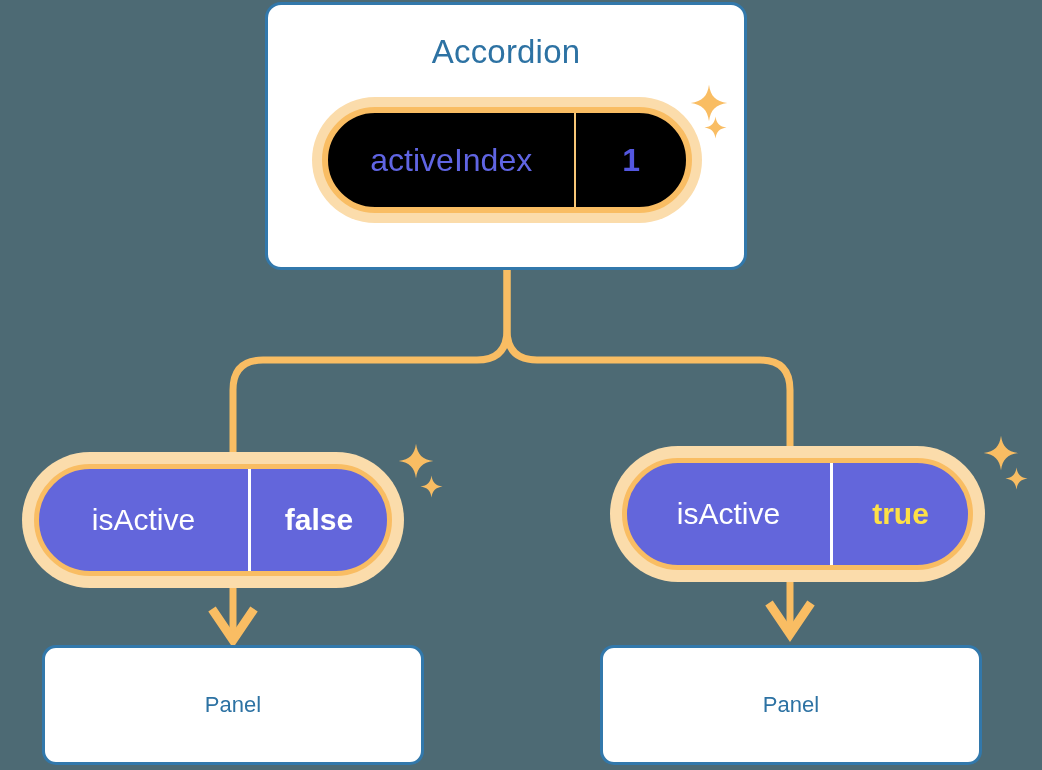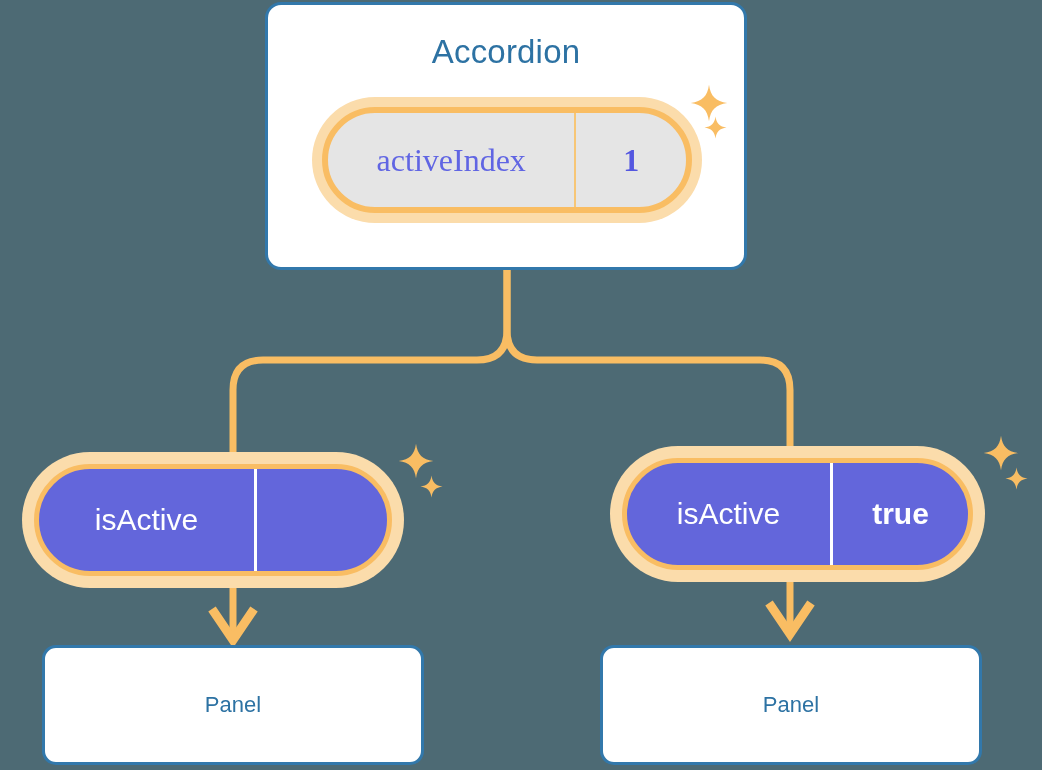--- a/index.html
+++ b/index.html
@@ -168,60 +168,61 @@
 
     <path d="M 790 572 L 790 626" fill="none" stroke="#f9bd63" stroke-width="7" stroke-linecap="butt"></path>
     <path d="M 769 603 L 790 634 L 811 603" fill="none" stroke="#f9bd63" stroke-width="9" stroke-linecap="butt" stroke-linejoin="miter"></path>
   </svg>
 
   <div class="card card-accordion">
     <div class="card-title">Accordion</div>
   </div>
 
   <div class="pill-halo pill-active-index"></div>
-  <div class="pill-inner pill-active-index pill-white-inner" style="background:#e5e5e5;border:6px solid #f9bd63;font-family:Liberation Serif, serif;">
+  <div class="pill-inner pill-active-index pill-white-inner" style="background:#000000;border:6px solid #f9bd63;">
     <div class="pill-cell pill-key" style="color:#6065e3;font-size:32px;font-weight:400;border-right:2px solid #f7c676;">activeIndex</div>
     <div class="pill-cell pill-val" style="color:#5457e0;font-size:32px;font-weight:700;">1</div>
   </div>
 
   <div class="sparkle spark-top-big">
     <svg width="38" height="38" viewBox="0 0 100 100">
       <path d="M50 2 C54 32 68 46 98 50 C68 54 54 68 50 98 C46 68 32 54 2 50 C32 46 46 32 50 2 Z" fill="#f9bd63"></path>
     </svg>
   </div>
   <div class="sparkle spark-top-small">
     <svg width="23" height="23" viewBox="0 0 100 100">
       <path d="M50 2 C54 32 68 46 98 50 C68 54 54 68 50 98 C46 68 32 54 2 50 C32 46 46 32 50 2 Z" fill="#f9bd63"></path>
     </svg>
   </div>
 
   <div class="pill-halo pill-left"></div>
   <div class="pill-inner pill-left" style="background:#6366db;border:5px solid #f9bd63;">
     <div class="pill-cell pill-key" style="color:#ffffff;font-size:30px;font-weight:400;border-right:3px solid #ffffff;">isActive</div>
+    <div class="pill-cell pill-val" style="color:#ffffff;font-size:30px;font-weight:700;">false</div>
   </div>
 
   <div class="sparkle spark-left-big">
     <svg width="36" height="36" viewBox="0 0 100 100">
       <path d="M50 2 C54 32 68 46 98 50 C68 54 54 68 50 98 C46 68 32 54 2 50 C32 46 46 32 50 2 Z" fill="#f9bd63"></path>
     </svg>
   </div>
   <div class="sparkle spark-left-small">
     <svg width="23" height="23" viewBox="0 0 100 100">
       <path d="M50 2 C54 32 68 46 98 50 C68 54 54 68 50 98 C46 68 32 54 2 50 C32 46 46 32 50 2 Z" fill="#f9bd63"></path>
     </svg>
   </div>
 
   <div class="card card-panel left">
     <div class="panel-label">Panel</div>
   </div>
 
   <div class="pill-halo pill-right"></div>
   <div class="pill-inner pill-right" style="background:#6366db;border:5px solid #f9bd63;">
     <div class="pill-cell pill-key" style="color:#ffffff;font-size:30px;font-weight:400;border-right:3px solid #ffffff;">isActive</div>
-    <div class="pill-cell pill-val" style="color:#ffffff;font-size:30px;font-weight:700;text-align:center;">true</div>
+    <div class="pill-cell pill-val" style="color:#fde047;font-size:30px;font-weight:700;text-align:center;">true</div>
   </div>
 
   <div class="sparkle spark-right-big">
     <svg width="36" height="36" viewBox="0 0 100 100">
       <path d="M50 2 C54 32 68 46 98 50 C68 54 54 68 50 98 C46 68 32 54 2 50 C32 46 46 32 50 2 Z" fill="#f9bd63"></path>
     </svg>
   </div>
   <div class="sparkle spark-right-small">
     <svg width="23" height="23" viewBox="0 0 100 100">
       <path d="M50 2 C54 32 68 46 98 50 C68 54 54 68 50 98 C46 68 32 54 2 50 C32 46 46 32 50 2 Z" fill="#f9bd63"></path>

